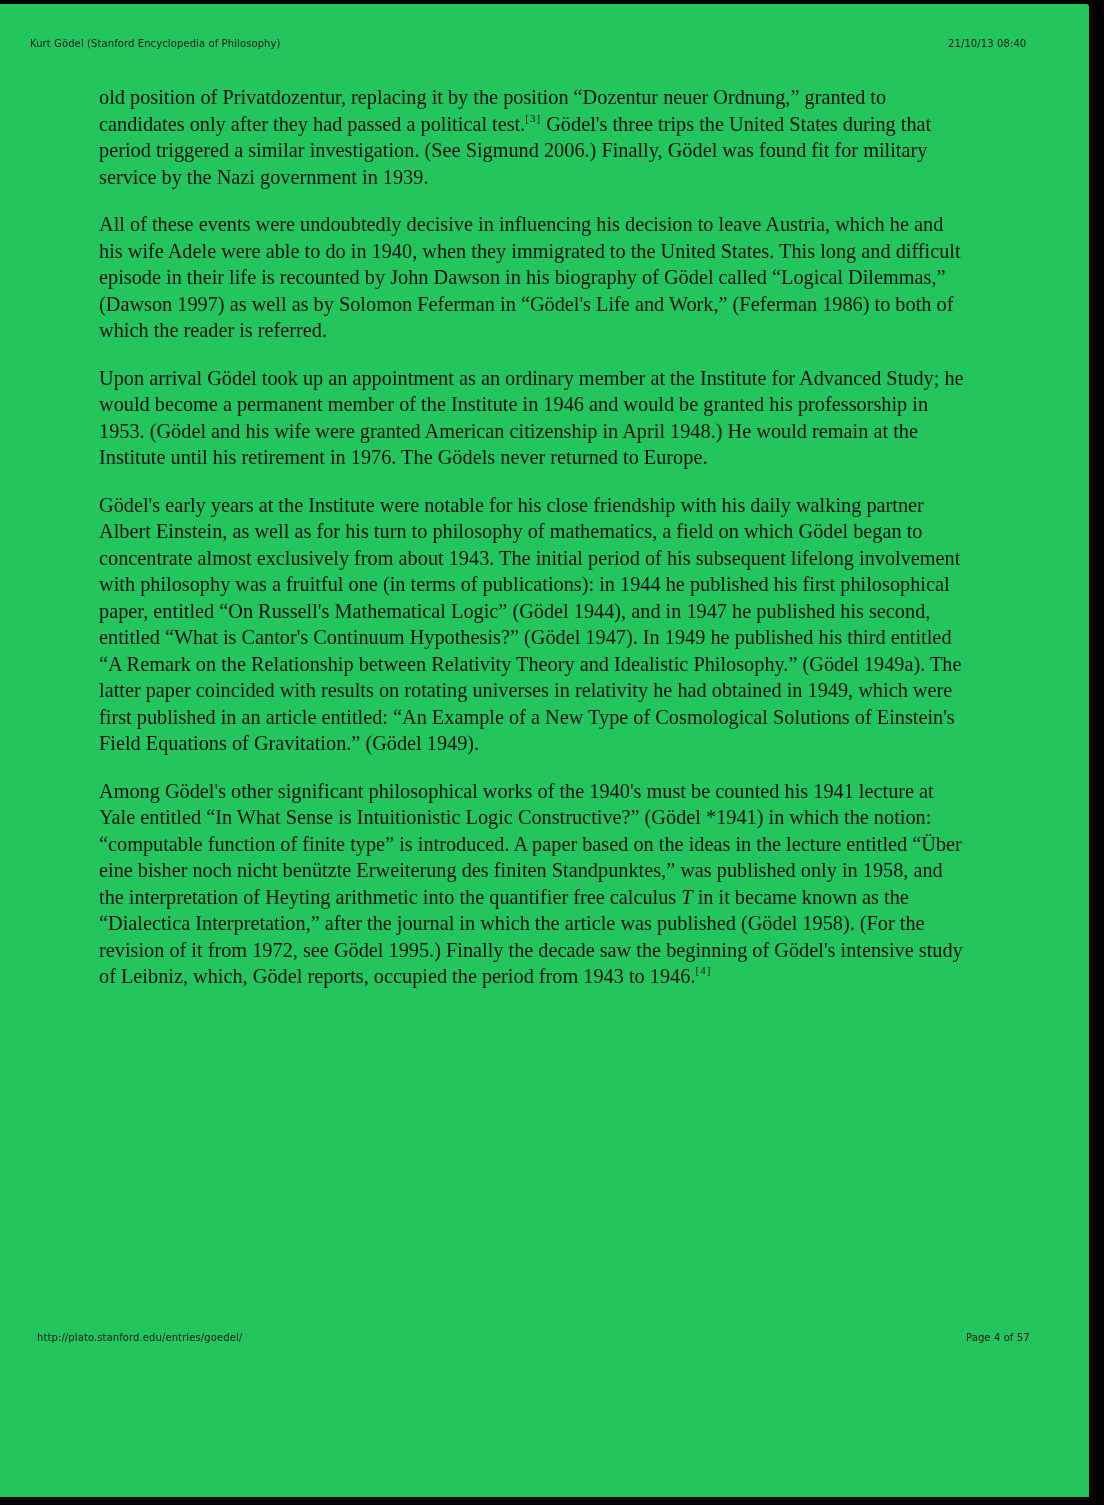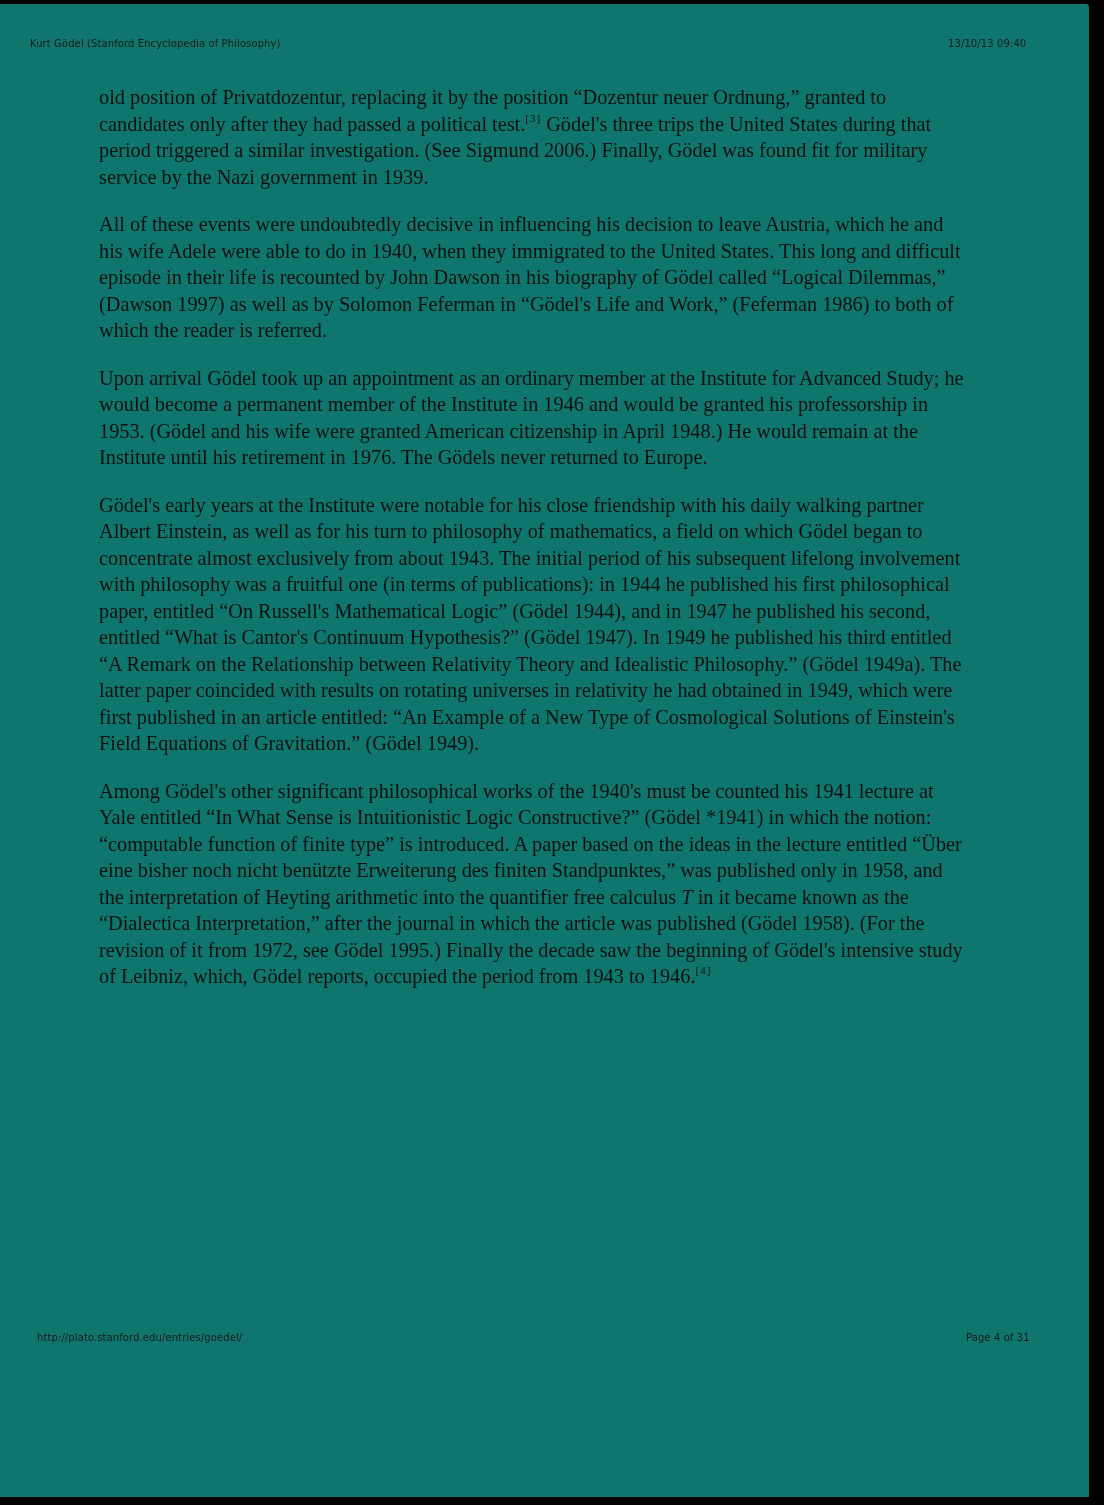--- a/index.html
+++ b/index.html
@@ -13,21 +13,21 @@
       position: relative;
       overflow: hidden;
       background: #000000;
     }
     .page {
       position: absolute;
       left: 0;
       top: 4px;
       width: 1089px;
       height: 1493px;
-      background: #0f766e;
+      background: #22c55e;
       border-top-right-radius: 3px;
     }
     .header-left, .header-right, .footer-left, .footer-right {
       position: absolute;
       font-family: "DejaVu Sans", sans-serif;
       font-size: 10px;
       color: #1a1a1a;
       white-space: nowrap;
       letter-spacing: 0.1px;
     }
@@ -55,29 +55,29 @@
       line-height: 0;
       letter-spacing: 1px;
     }
     i.calc { font-style: italic; }
   </style>
 </head>
 <body>
 
 <div class="page">
   <div class="header-left">Kurt Gödel (Stanford Encyclopedia of Philosophy)</div>
-  <div class="header-right">13/10/13 09:40</div>
+  <div class="header-right">21/10/13 08:40</div>
 
   <div class="content">
     <p><span>old position of Privatdozentur, replacing it by the position “Dozentur neuer Ordnung,” granted to candidates only after they had passed a political test.</span><sup class="fn">[3]</sup><span> Gödel's three trips the United States during that period triggered a similar investigation. (See Sigmund 2006.) Finally, Gödel was found fit for military service by the Nazi government in 1939.</span></p>
 
     <p>All of these events were undoubtedly decisive in influencing his decision to leave Austria, which he and his wife Adele were able to do in 1940, when they immigrated to the United States. This long and difficult episode in their life is recounted by John Dawson in his biography of Gödel called “Logical Dilemmas,” (Dawson 1997) as well as by Solomon Feferman in “Gödel's Life and Work,” (Feferman 1986) to both of which the reader is referred.</p>
 
     <p>Upon arrival Gödel took up an appointment as an ordinary member at the Institute for Advanced Study; he would become a permanent member of the Institute in 1946 and would be granted his professorship in 1953. (Gödel and his wife were granted American citizenship in April 1948.) He would remain at the Institute until his retirement in 1976. The Gödels never returned to Europe.</p>
 
     <p>Gödel's early years at the Institute were notable for his close friendship with his daily walking partner Albert Einstein, as well as for his turn to philosophy of mathematics, a field on which Gödel began to concentrate almost exclusively from about 1943. The initial period of his subsequent lifelong involvement with philosophy was a fruitful one (in terms of publications): in 1944 he published his first philosophical paper, entitled “On Russell's Mathematical Logic” (Gödel 1944), and in 1947 he published his second, entitled “What is Cantor's Continuum Hypothesis?” (Gödel 1947). In 1949 he published his third  entitled “A Remark on the Relationship between Relativity Theory and Idealistic Philosophy.” (Gödel 1949a). The latter paper coincided with results on rotating universes in relativity he had obtained in 1949, which were first published in an article entitled: “An Example of a New Type of Cosmological Solutions of Einstein's Field Equations of Gravitation.” (Gödel 1949).</p>
 
     <p><span>Among Gödel's other significant philosophical works of the 1940's must be counted his 1941 lecture at Yale entitled “In What Sense is Intuitionistic Logic Constructive?” (Gödel *1941) in which the notion: “computable function of finite type” is introduced. A paper based on the ideas in the lecture entitled “Über eine bisher noch nicht benützte Erweiterung des finiten Standpunktes,” was published only in 1958, and the interpretation of Heyting arithmetic into the quantifier free calculus </span><i class="calc">T</i><span> in it became known as the “Dialectica Interpretation,” after the journal in which the article was published (Gödel 1958). (For the revision of it from 1972, see Gödel 1995.) Finally the decade saw the beginning of Gödel's intensive study of Leibniz, which, Gödel reports, occupied the period from 1943 to 1946.</span><sup class="fn">[4]</sup></p>
   </div>
 
   <div class="footer-left">http://plato.stanford.edu/entries/goedel/</div>
-  <div class="footer-right">Page 4 of 31</div>
+  <div class="footer-right">Page 4 of 57</div>
 </div>
 
 </body></html>

